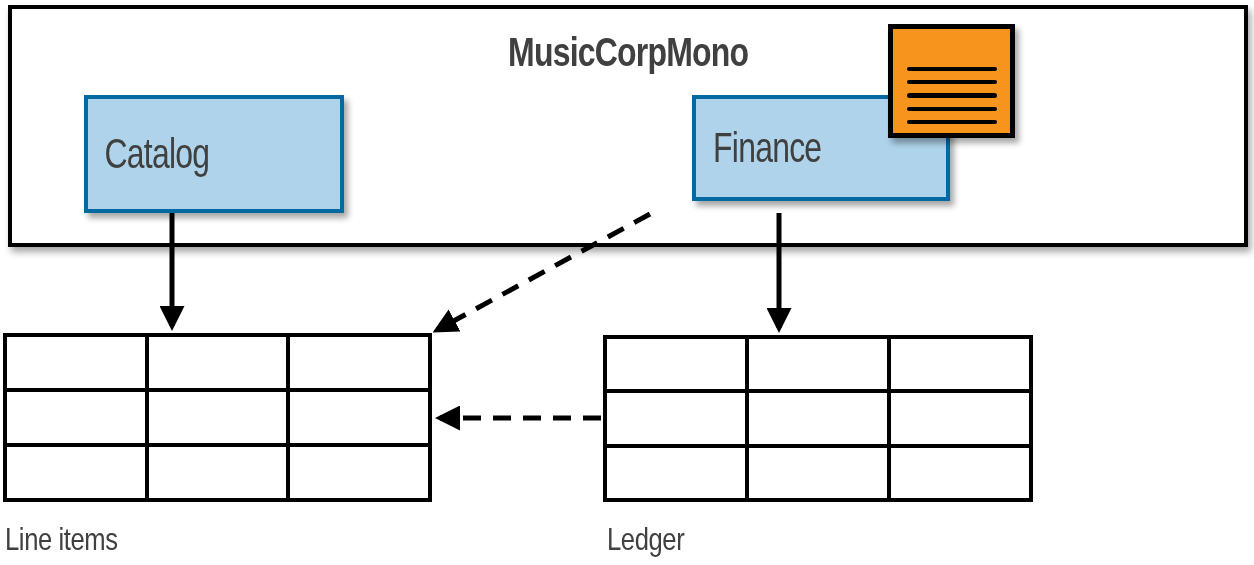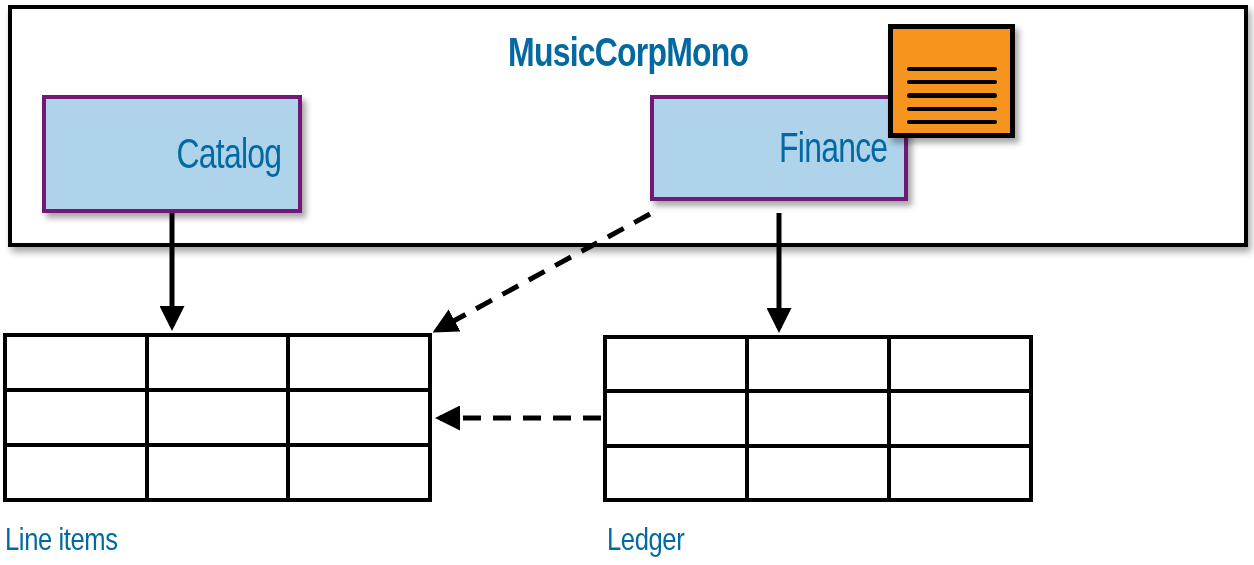--- a/index.html
+++ b/index.html
@@ -1,35 +1,36 @@
 <!DOCTYPE html>
 <html><head>
 <meta charset="utf-8">
 <style>
   html,body{margin:0;padding:0;background:#fff;}
   #canvas{
     position:relative;width:1254px;height:565px;background:#ffffff;
-    font-family:"Liberation Sans", sans-serif;color:#0369a1;overflow:hidden;
+    font-family:"Liberation Sans", sans-serif;color:#404040;overflow:hidden;
   }
   
   #monolith-box{
     position:absolute;left:8px;top:5px;width:1240px;height:242px;
     border:4px solid #000;box-sizing:border-box;background:#fff;
     box-shadow:3px 5px 7px rgba(0,0,0,0.35);
   }
   #diagram-title{
     position:absolute;left:0;right:0;top:21px;text-align:center;
     font-size:40px;font-weight:bold;letter-spacing:-1px;
   }
   #diagram-title .squeeze{display:inline-block;transform:scaleX(.80);transform-origin:center;}
   
   .module-box{
-    position:absolute;box-sizing:border-box;border:4px solid #701a75;
-    display:flex;align-items:center;justify-content:flex-end;
+    position:absolute;box-sizing:border-box;border:4px solid #0369a1;
+    display:flex;align-items:center;justify-content:flex-start;
     box-shadow:4px 5px 6px rgba(0,0,0,0.35);
+    margin-left:42px;
   }
   #module-catalog{left:42px;top:95px;width:260px;height:118px;}
   #module-finance{left:650px;top:95px;width:258px;height:106px;z-index:1;}
   .module-label{font-size:42px;font-weight:400;letter-spacing:-1px;
     display:inline-block;transform:scaleX(.76);transform-origin:center;}
   
   #note-card{
     position:absolute;left:888px;top:24px;width:127px;height:114px;
     box-sizing:border-box;border:5px solid #000;z-index:2;
     box-shadow:4px 5px 6px rgba(0,0,0,0.35);

